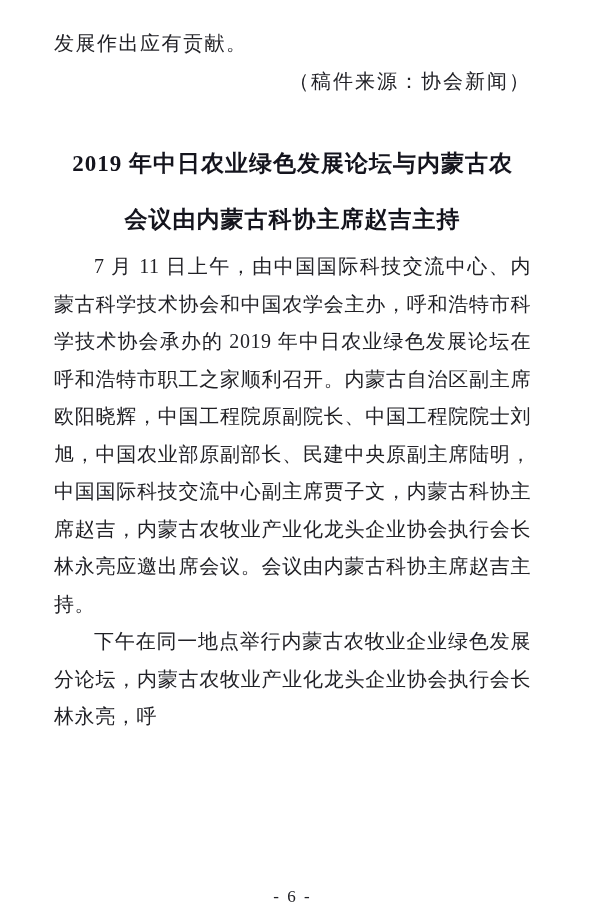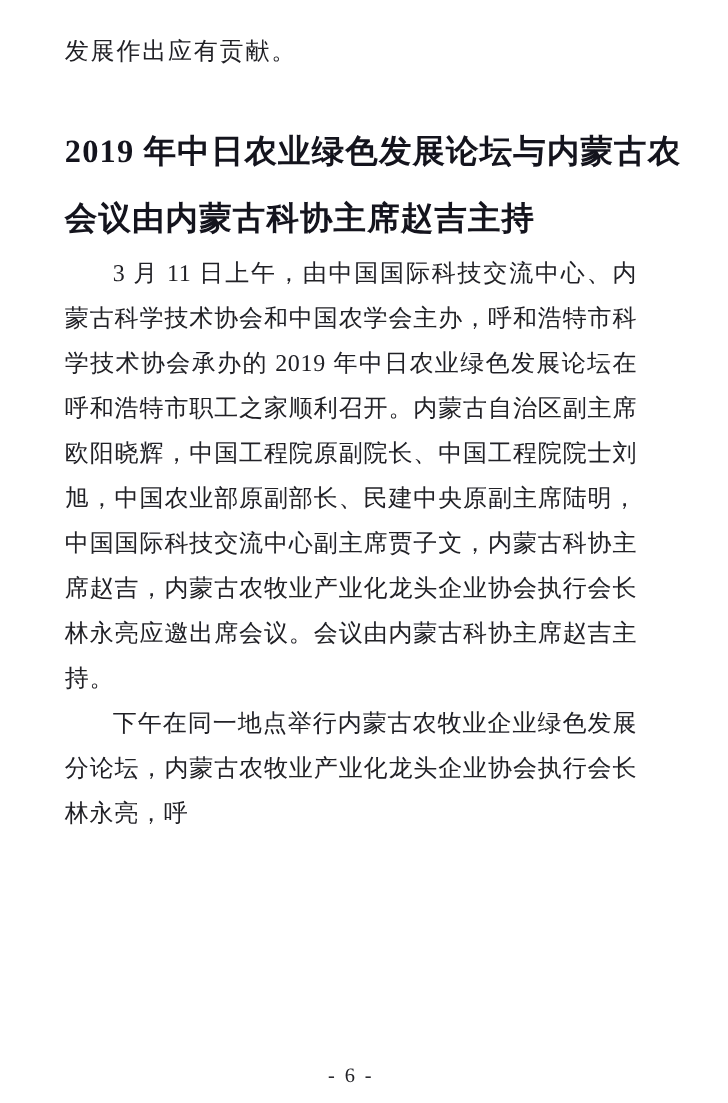--- a/index.html
+++ b/index.html
@@ -29,23 +29,24 @@
   .source-line {
     margin: 0;
     font-size: 20px;
     line-height: 38px;
     letter-spacing: 2px;
     text-align: right;
     white-space: nowrap;
   }
   .title {
     margin: 36px 0 0 0;
-    font-size: 27px;
+    font-size: 23px;
     font-weight: bold;
     line-height: 56px;
+    text-align: center;
     color: #14141d;
     letter-spacing: 1px;
   }
   .title-line {
     display: block;
     white-space: nowrap;
   }
   .article-body {
     margin: 0;
   }
@@ -69,26 +70,27 @@
     color: #212126;
   }
 </style>
 </head>
 <body>
 
 <div class="page">
 
   <p class="body-line">发展作出应有贡献。</p>
 
+  <p class="source-line">（稿件来源：协会新闻）</p>
 
   <h1 class="title">
     <span class="title-line">2019 年中日农业绿色发展论坛与内蒙古农</span>
     <span class="title-line">会议由内蒙古科协主席赵吉主持</span>
   </h1>
 
   <div class="article-body">
-    <p class="para">3 月 11 日上午，由中国国际科技交流中心、内蒙古科学技术协会和中国农学会主办，呼和浩特市科学技术协会承办的 2019 年中日农业绿色发展论坛在呼和浩特市职工之家顺利召开。内蒙古自治区副主席欧阳晓辉，中国工程院原副院长、中国工程院院士刘旭，中国农业部原副部长、民建中央原副主席陆明，中国国际科技交流中心副主席贾子文，内蒙古科协主席赵吉，内蒙古农牧业产业化龙头企业协会执行会长林永亮应邀出席会议。会议由内蒙古科协主席赵吉主持。</p>
+    <p class="para">7 月 11 日上午，由中国国际科技交流中心、内蒙古科学技术协会和中国农学会主办，呼和浩特市科学技术协会承办的 2019 年中日农业绿色发展论坛在呼和浩特市职工之家顺利召开。内蒙古自治区副主席欧阳晓辉，中国工程院原副院长、中国工程院院士刘旭，中国农业部原副部长、民建中央原副主席陆明，中国国际科技交流中心副主席贾子文，内蒙古科协主席赵吉，内蒙古农牧业产业化龙头企业协会执行会长林永亮应邀出席会议。会议由内蒙古科协主席赵吉主持。</p>
     <p class="para">下午在同一地点举行内蒙古农牧业企业绿色发展分论坛，内蒙古农牧业产业化龙头企业协会执行会长林永亮，呼</p>
   </div>
 
   <div class="page-footer">- 6 -</div>
 
 </div>
 
 </body></html>

